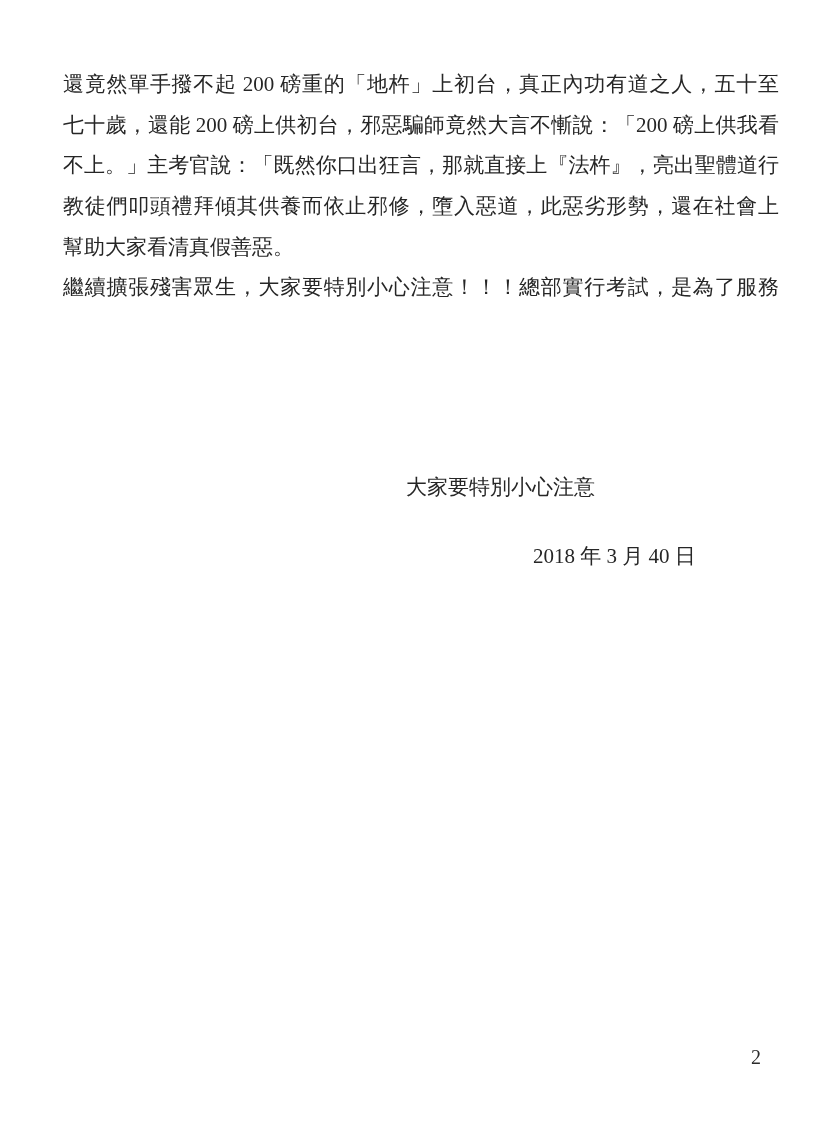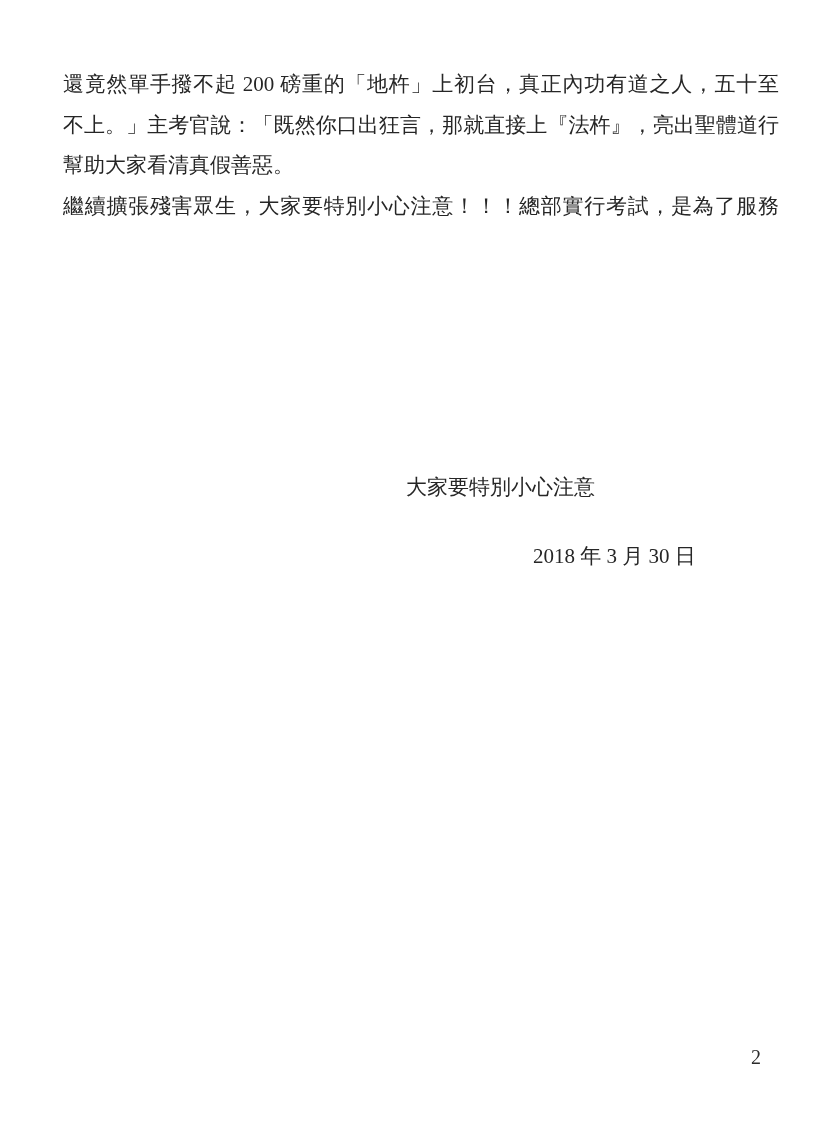--- a/index.html
+++ b/index.html
@@ -53,23 +53,25 @@
     color: #2b2b2b;
   }
 </style>
 </head>
 <body>
 
 <div class="page">
 
   <div class="body-text">
     <div class="line just">還竟然單手撥不起 200 磅重的「地杵」上初台，真正內功有道之人，五十至</div>
+    <div class="line just">七十歲，還能 200 磅上供初台，邪惡騙師竟然大言不慚說：「200 磅上供我看</div>
     <div class="line just">不上。」主考官說：「既然你口出狂言，那就直接上『法杵』，亮出聖體道行</div>
+    <div class="line just">教徒們叩頭禮拜傾其供養而依止邪修，墮入惡道，此惡劣形勢，還在社會上</div>
     <div class="line">幫助大家看清真假善惡。</div>
     <div class="line just">繼續擴張殘害眾生，大家要特別小心注意！！！總部實行考試，是為了服務</div>
   </div>
 
   <div class="sig sig-org">大家要特別小心注意</div>
-  <div class="sig sig-date">2018 年 3 月 30 日</div>
+  <div class="sig sig-date">2018 年 3 月 40 日</div>
 
   <div class="page-number">2</div>
 
 </div>
 
 </body></html>

